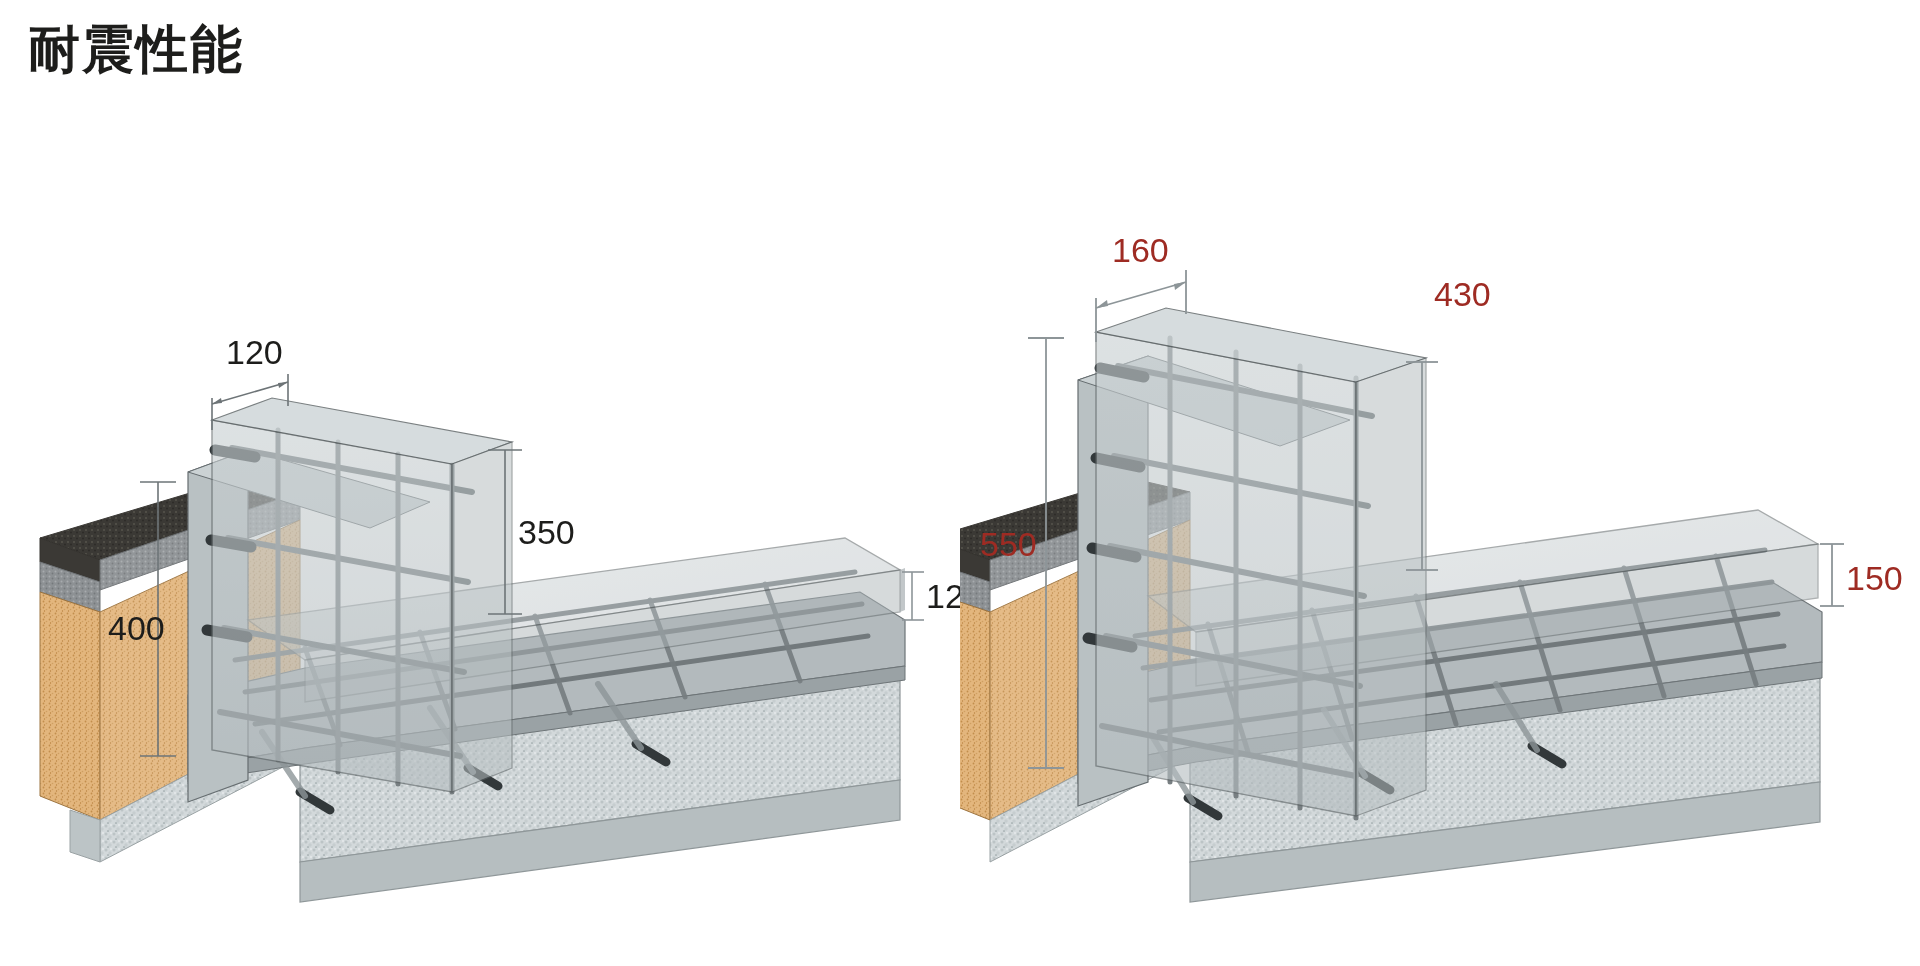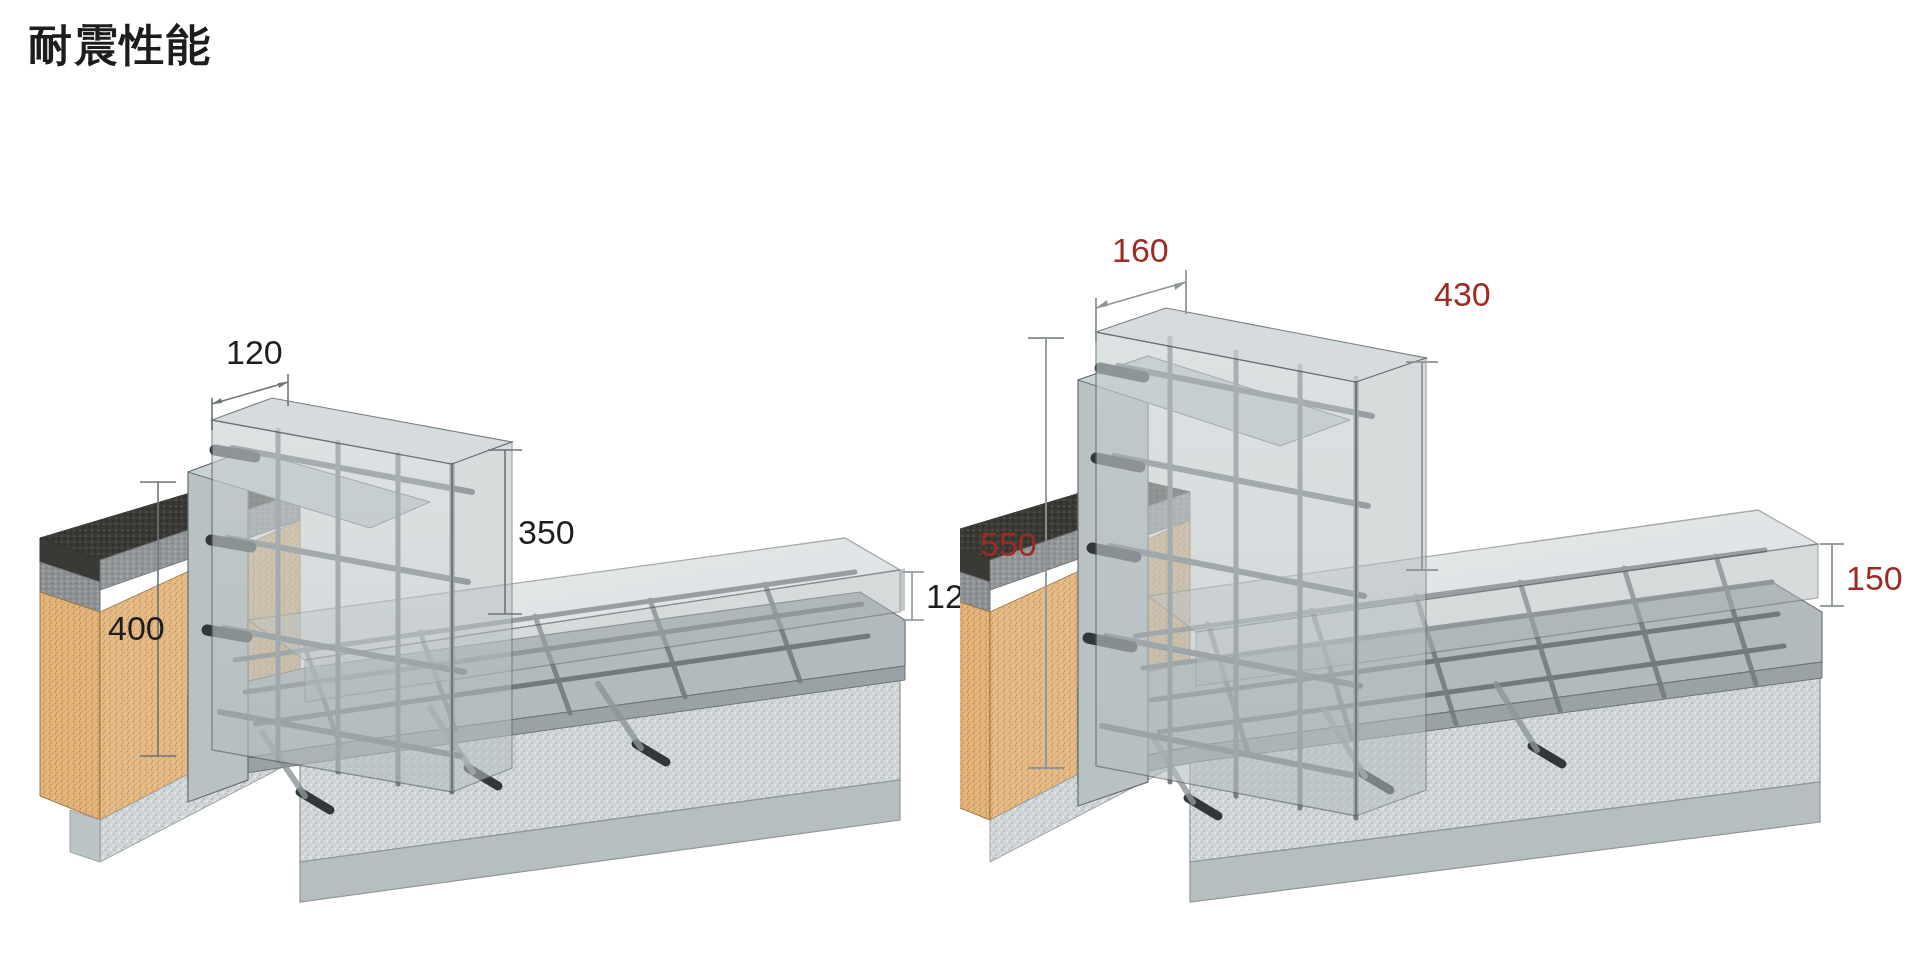--- a/index.html
+++ b/index.html
@@ -12,21 +12,21 @@
     height: 966px;
     font-family: "Liberation Sans", sans-serif;
     color: #1d1d1b;
     overflow: hidden;
     position: relative;
   }
   #page-title {
     position: absolute;
     left: 28px;
     top: 22px;
-    font-size: 44px;
+    font-size: 52px;
     font-weight: bold;
     letter-spacing: 2px;
     font-family: "DejaVu Sans", "Liberation Sans", sans-serif;
     color: #1d1d1b;
     line-height: 1.05;
   }
   .figure {
     position: absolute;
     top: 120px;
   }

